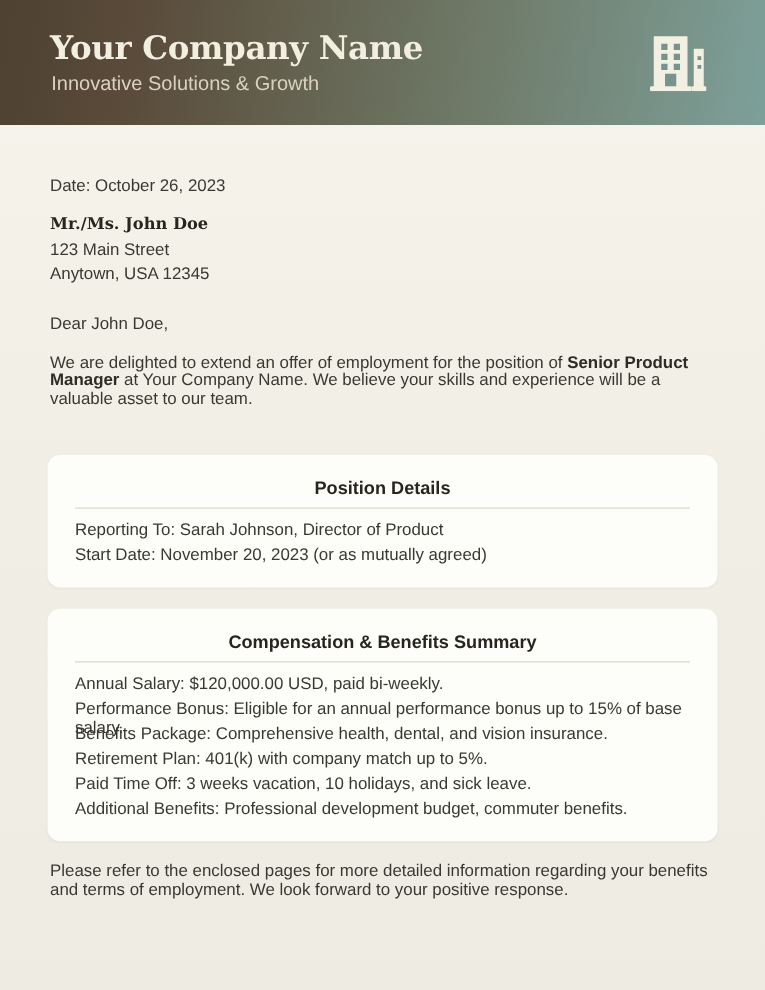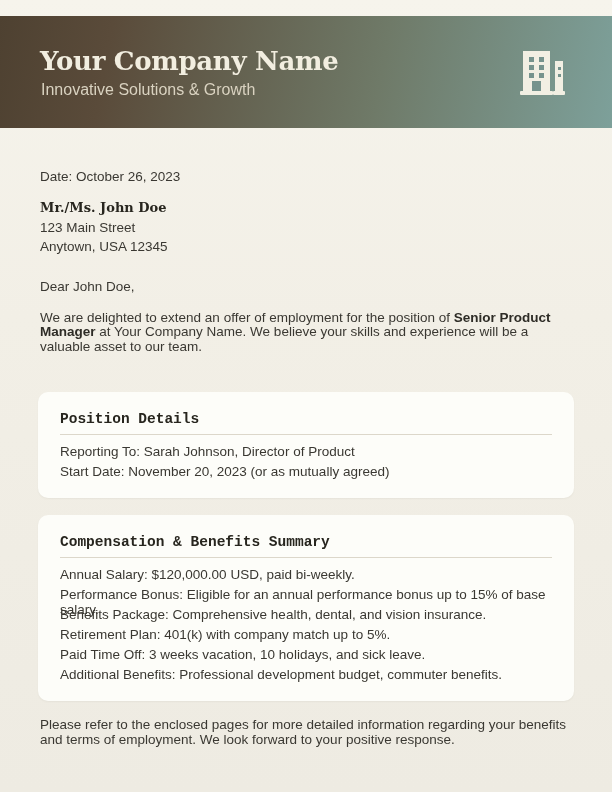--- a/index.html
+++ b/index.html
@@ -10,28 +10,27 @@
     overflow: hidden;
   }
   .page {
     width: 612px; height: 792px;
     background: linear-gradient(180deg, #f6f4ec 0%, #f2efe6 40%, #eeebe2 100%);
     position: relative;
     overflow: hidden;
   }
   
   .letterhead {
-    height: 112px;
+    height: 100px;
     background: linear-gradient(100deg, #4e4131 0%, #5a4b3a 18%, #6f7a68 62%, #7da09a 100%);
     display: flex;
     align-items: center;
     justify-content: space-between;
     padding: 0 44px 0 40px;
     box-sizing: border-box;
-    margin-top: 16px;
   }
   .company-block { display: flex; flex-direction: column; }
   .company-name {
     font-family: "DejaVu Serif", serif;
     font-weight: 700;
     font-size: 26px;
     line-height: 30px;
     color: #f2eee0;
     margin: 0;
     letter-spacing: -0.3px;
@@ -64,26 +63,27 @@
   .bold-inline { font-weight: 700; color: #2e2c26; }
   
   .card {
     background: #fdfdf9;
     border-radius: 10px;
     padding: 18px 22px 14px 22px;
     margin: 0 0 17px -2px;
     box-shadow: 0 1px 2px rgba(90,80,60,0.06);
   }
   .card-heading {
-    font-family: Liberation Mono, monospace;
+    font-family: Liberation Sans, sans-serif;
     font-weight: 700;
     font-size: 14.5px;
     line-height: 18px;
     color: #27251e;
     margin: 0 0 6px 0;
+    text-align: center;
   }
   .card-rule {
     border: none;
     border-top: 1px solid #dcd7ca;
     margin: 0 0 9px 0;
   }
   .detail-list { list-style: none; margin: 0; padding: 0; }
   .detail-list li {
     height: 20px;          
     line-height: 15px;

